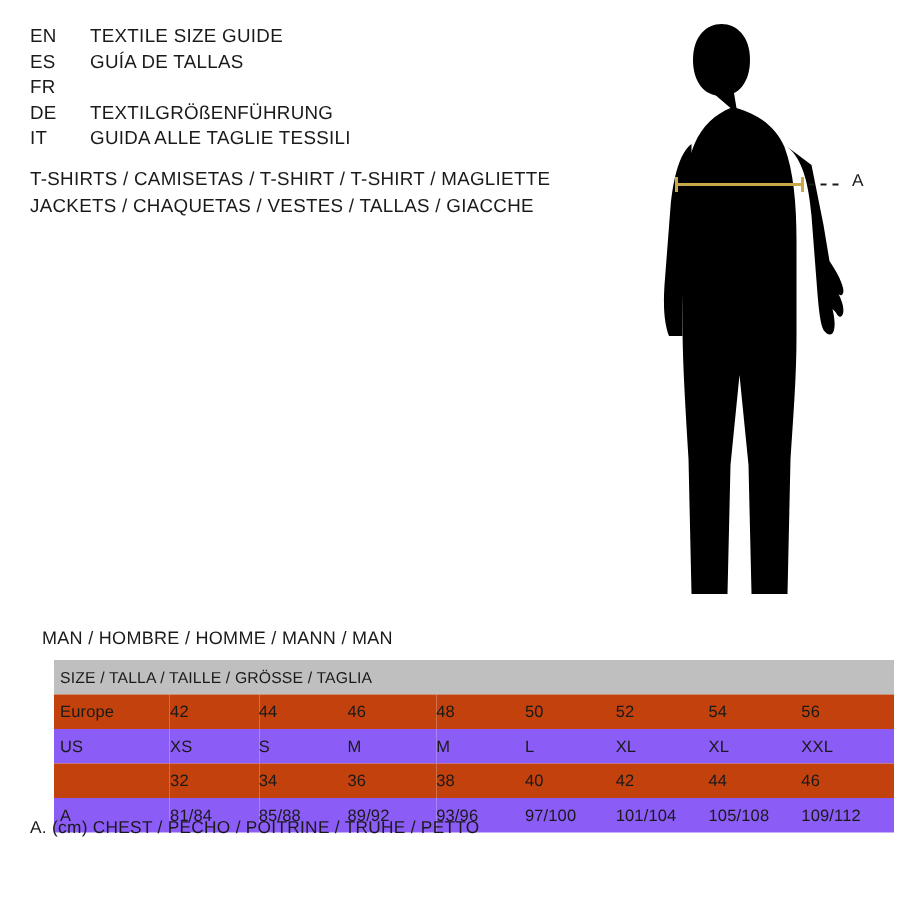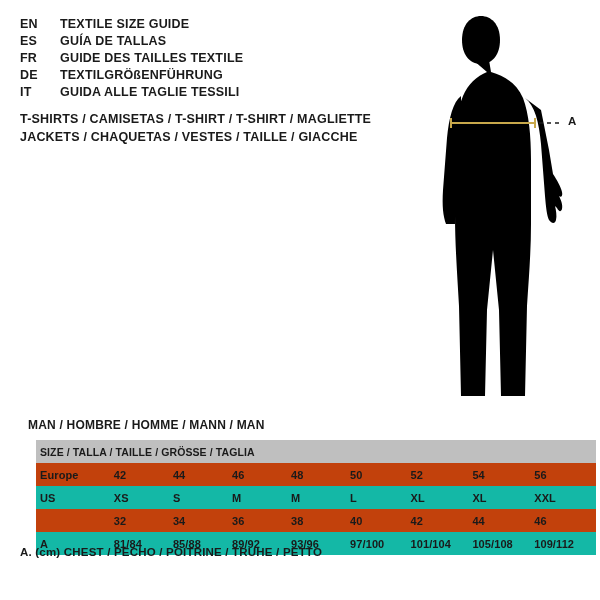--- a/index.html
+++ b/index.html
@@ -13,21 +13,20 @@
     font-family: "Liberation Sans", sans-serif;
     color: #1a1a1a;
     position: relative;
     overflow: hidden;
   }
   .page {
     position: relative;
     width: 600px;
     height: 600px;
     box-sizing: border-box;
-    font-weight: bold;
   }
 
   
   .lang-block {
     position: absolute;
     left: 20px;
     top: 16px;
     width: 380px;
   }
   .lang-row {
@@ -102,21 +101,21 @@
     letter-spacing: 0.1px;
   }
   .row-head td {
     background: #bfbfbf;
     font-size: 10.5px;
   }
   .row-shade td {
     background: #c2410c;
   }
   .row-plain td {
-    background: #14b8a6;
+    background: #8b5cf6;
   }
   .col-label {
     width: 84px;
     padding-left: 4px !important;
   }
   .cell {
     width: 68px;
   }
   .footnote {
     position: absolute;
@@ -135,35 +134,34 @@
     <div class="lang-row">
       <span class="lang-code">EN</span>
       <span class="lang-text">TEXTILE SIZE GUIDE</span>
     </div>
     <div class="lang-row">
       <span class="lang-code">ES</span>
       <span class="lang-text">GUÍA DE TALLAS</span>
     </div>
     <div class="lang-row">
       <span class="lang-code">FR</span>
-      <span class="lang-text">GUIDE DES TAILLES TEXTILE</span>
     </div>
     <div class="lang-row">
       <span class="lang-code">DE</span>
       <span class="lang-text">TEXTILGRÖßENFÜHRUNG</span>
     </div>
     <div class="lang-row">
       <span class="lang-code">IT</span>
       <span class="lang-text">GUIDA ALLE TAGLIE TESSILI</span>
     </div>
   </div>
 
   <div class="cats">
     <div class="cat-line">T-SHIRTS / CAMISETAS / T-SHIRT / T-SHIRT / MAGLIETTE</div>
-    <div class="cat-line">JACKETS / CHAQUETAS / VESTES / TAILLE / GIACCHE</div>
+    <div class="cat-line">JACKETS / CHAQUETAS / VESTES / TALLAS / GIACCHE</div>
   </div>
 
   <div class="figure-wrap">
     <svg class="figure-svg" width="195" height="400" viewBox="0 0 195 400">
 
       <path d="M57,30 C57,14 66,6 76,6 C86,6 95,14 95,30 C95,44 88,54 76,54 C64,54 57,44 57,30 Z" fill="#000000"></path>
 
       <path d="M68,50 L84,50 L86,62
                C100,66 112,74 118,88
                C124,104 126,126 126,150

